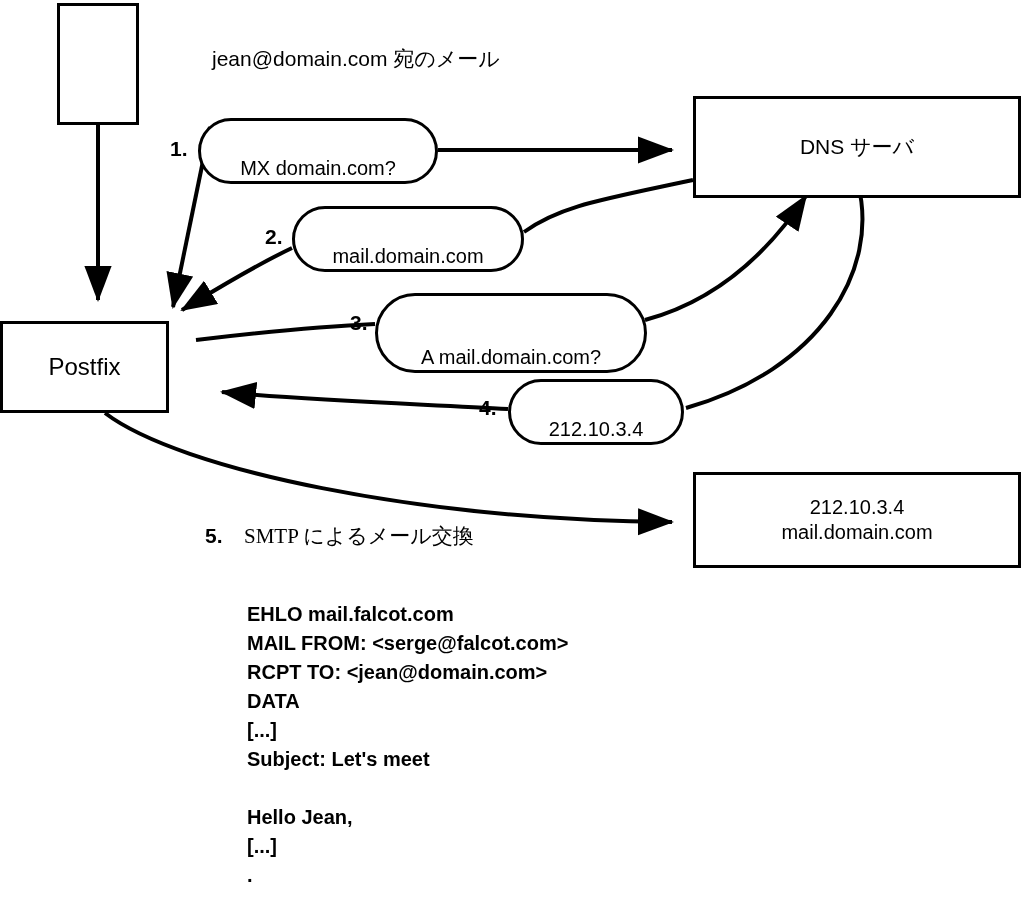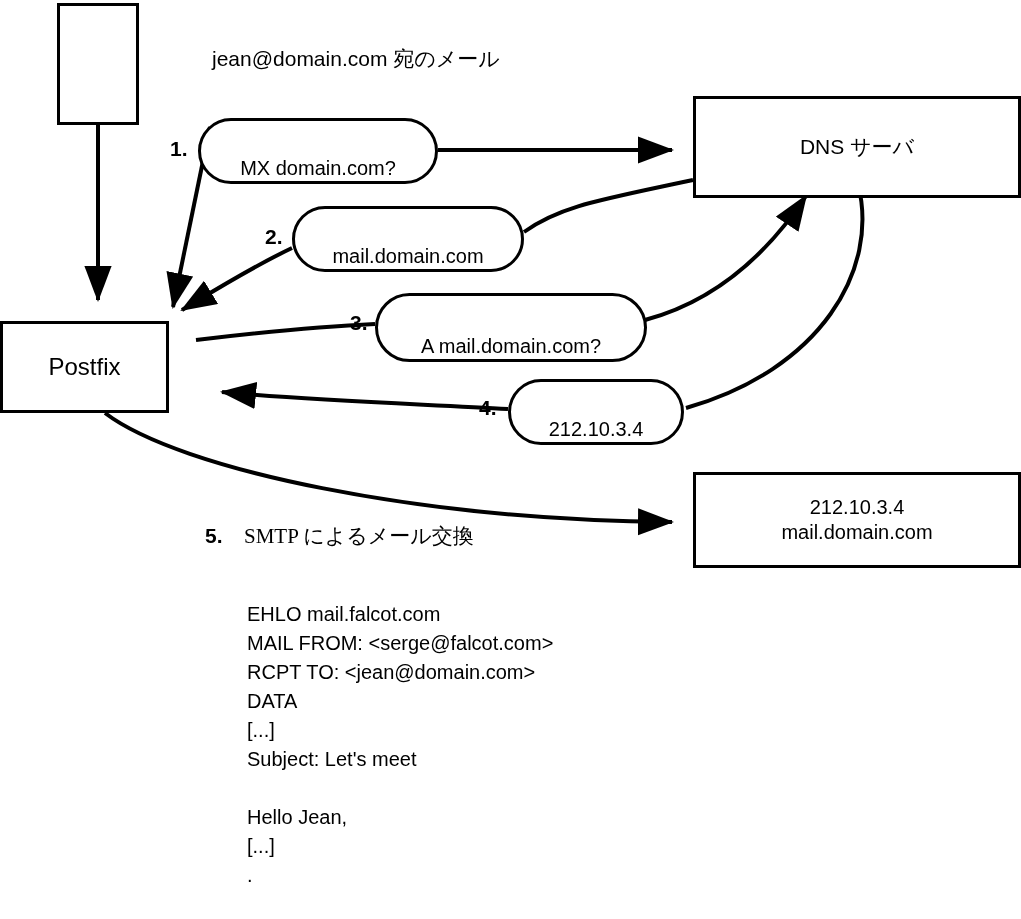--- a/index.html
+++ b/index.html
@@ -102,39 +102,39 @@
   </div>
 
   <div class="node pill" style="left:198px; top:118px; width:240px; height:66px; font-size:20px;">
     <span>MX domain.com?</span>
   </div>
 
   <div class="node pill" style="left:292px; top:206px; width:232px; height:66px; font-size:20px;">
     <span>mail.domain.com</span>
   </div>
 
-  <div class="node pill" style="left:375px; top:293px; width:272px; height:69px; font-size:20px;">
+  <div class="node pill" style="left:375px; top:293px; width:272px; height:80px; font-size:20px;">
     <span>A mail.domain.com?</span>
   </div>
 
   <div class="node pill" style="left:508px; top:379px; width:176px; height:66px; font-size:20px;">
     <span>212.10.3.4</span>
   </div>
 
   <div class="label" style="left:172px; top:45px; font-size:21px;margin-left:40px;">jean@domain.com 宛のメール</div>
 
   <div class="step-num" style="left:170px; top:137px; font-size:21px;">1.</div>
   <div class="step-num" style="left:265px; top:225px; font-size:21px;">2.</div>
   <div class="step-num" style="left:350px; top:311px; font-size:21px;">3.</div>
   <div class="step-num" style="left:479px; top:396px; font-size:21px;">4.</div>
   <div class="step-num" style="left:205px; top:524px; font-size:21px;">5.</div>
 
   <div class="label" style="left:244px; top:523px; font-size:21px;font-family:Liberation Serif, serif;">SMTP によるメール交換</div>
 
-  <div class="mono-block" style="left:247px; top:600px; font-size:20px;">EHLO mail.falcot.com
+  <div class="mono-block" style="left:247px; top:600px; font-size:20px;font-weight:bold;">EHLO mail.falcot.com
 MAIL FROM: &lt;serge@falcot.com&gt;
 RCPT TO: &lt;jean@domain.com&gt;
 DATA
 [...]
 Subject: Let's meet
 
 Hello Jean,
 [...]
 .</div>
 

